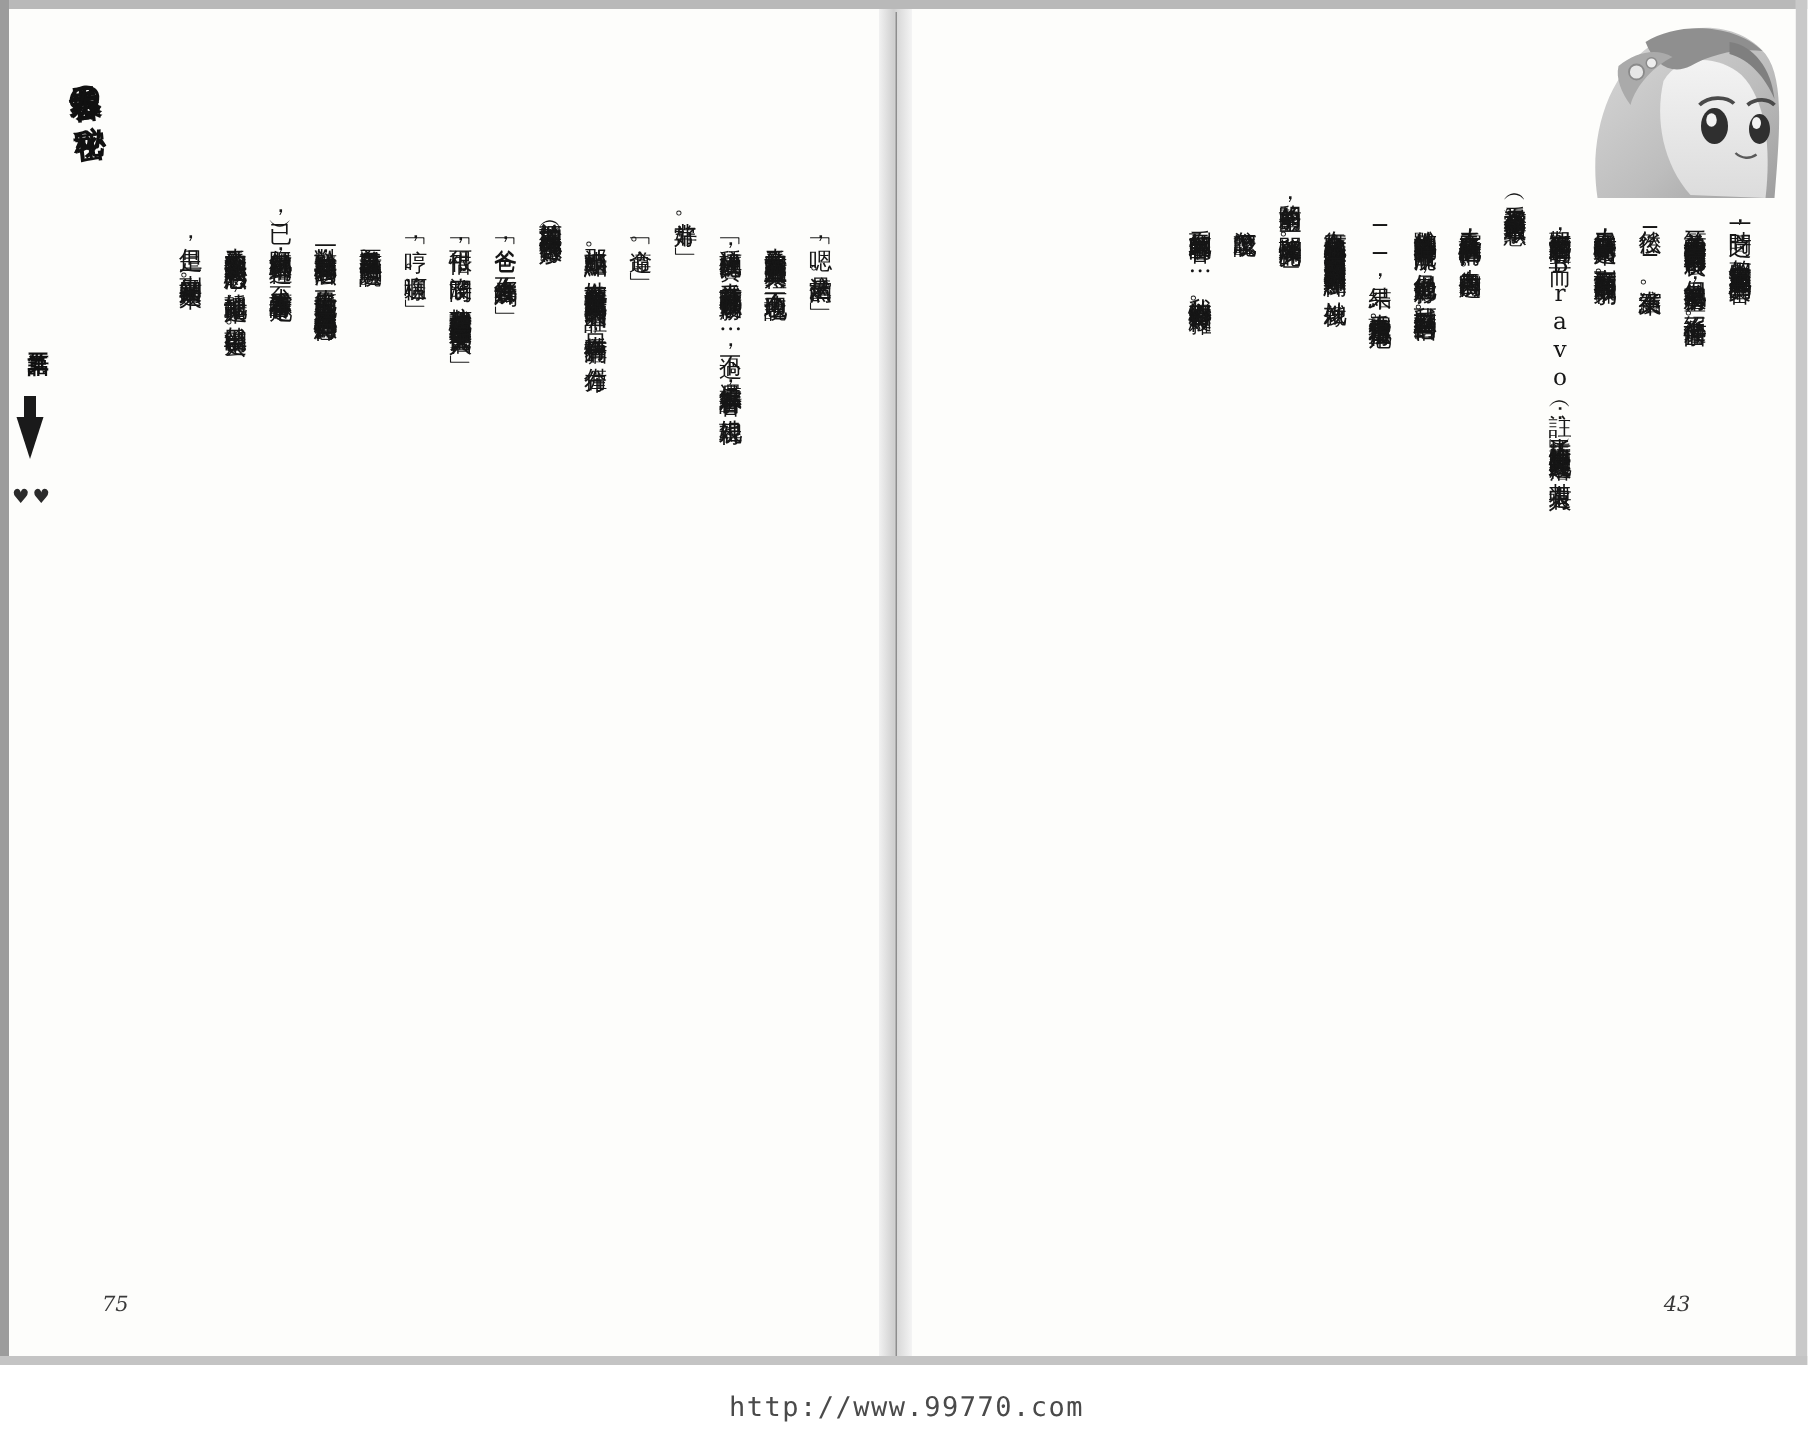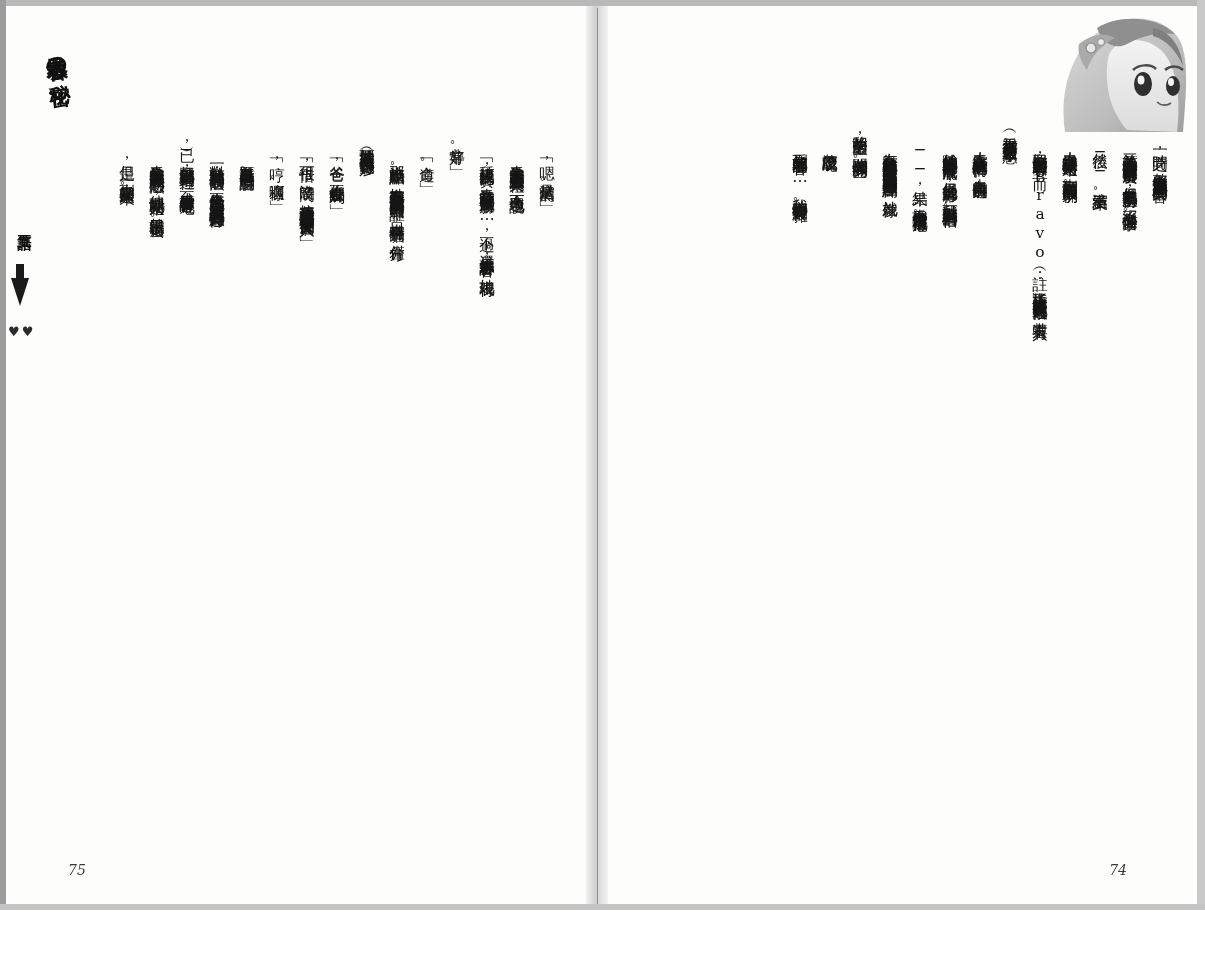--- a/index.html
+++ b/index.html
@@ -276,21 +276,21 @@
       <div class="vline">（看起來相當多）站起來鼓掌致意。</div>
       <div class="vline indent1">春香露出些許尷尬的神情，走向舞台的側邊。</div>
       <div class="vline indent1">雖然她的腳步隨時都有可能出狀況，但是從她的背影，我可以看到絕對的自信。</div>
       <div class="vline indent1">──結果，春香理所當然地獲得了冠軍。</div>
       <div class="vline indent1">在舞台上領取獎杯的春香非常耀眼（雖然中途還是因為踩到禮服的裙子而差點絆倒），她就像</div>
       <div class="vline">黎明前的金星，閃爍著燦爛的光芒。</div>
       <div class="vline indent1">該怎麼說呢？</div>
       <div class="vline indent1">看到如此耀眼的春香……我的心情變得有點複雜。</div>
     </div>
 
-    <div class="pagenum-right">74</div>
+    <div class="pagenum-right">43</div>
   </div>
 
   <div class="page-left">
 
     <div class="spine-title">
       <div class="spine-main">乃木坂春香の秘密</div>
     </div>
     <div class="spine-chapter">第五話</div>
     <div class="spine-bar"></div>
     <div class="spine-arrow"></div>
@@ -311,14 +311,15 @@
       <div class="vline indent1">對於這一點我持有相同的看法，先不管目的地之類的可疑之處（認真想也只會覺得恐怖而</div>
       <div class="vline">已），但既然都已經來到這裡，至少應該看看春香再走吧？</div>
       <div class="vline indent1">春香的父親似乎不知道我內心的想法，他靜靜地站起來，然後朝出口走去。</div>
       <div class="vline indent1">但是，走到一半卻又回過頭來。</div>
     </div>
 
     <div class="pagenum-left">75</div>
   </div>
 
   <div class="bottom-margin"></div>
+  <div class="watermark">http://www.99770.com</div>
 
 </div>
 
 </body></html>

